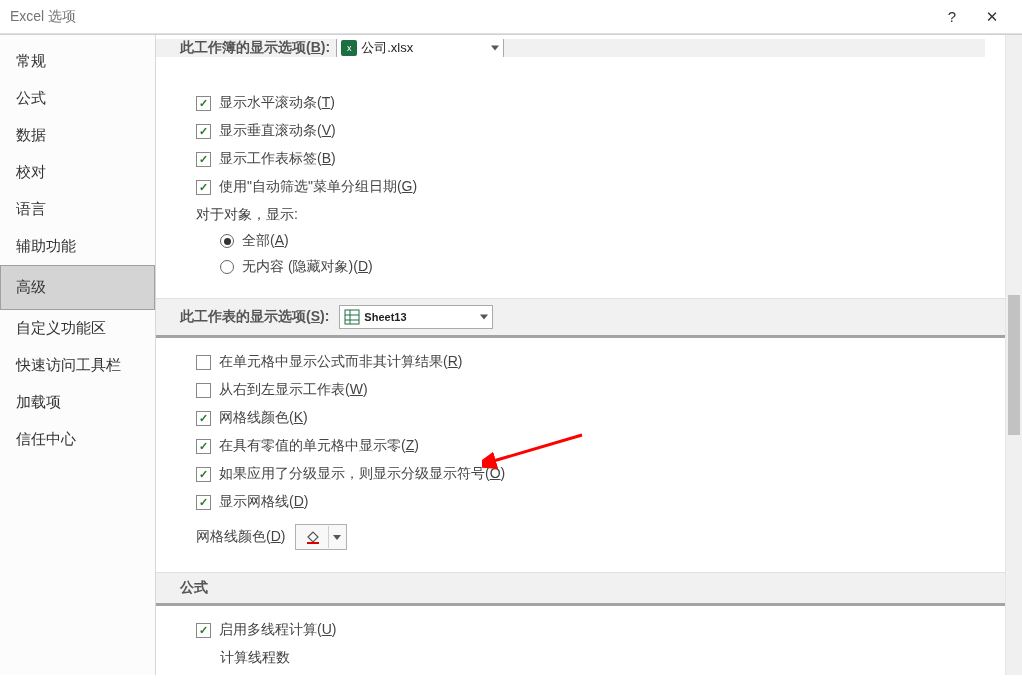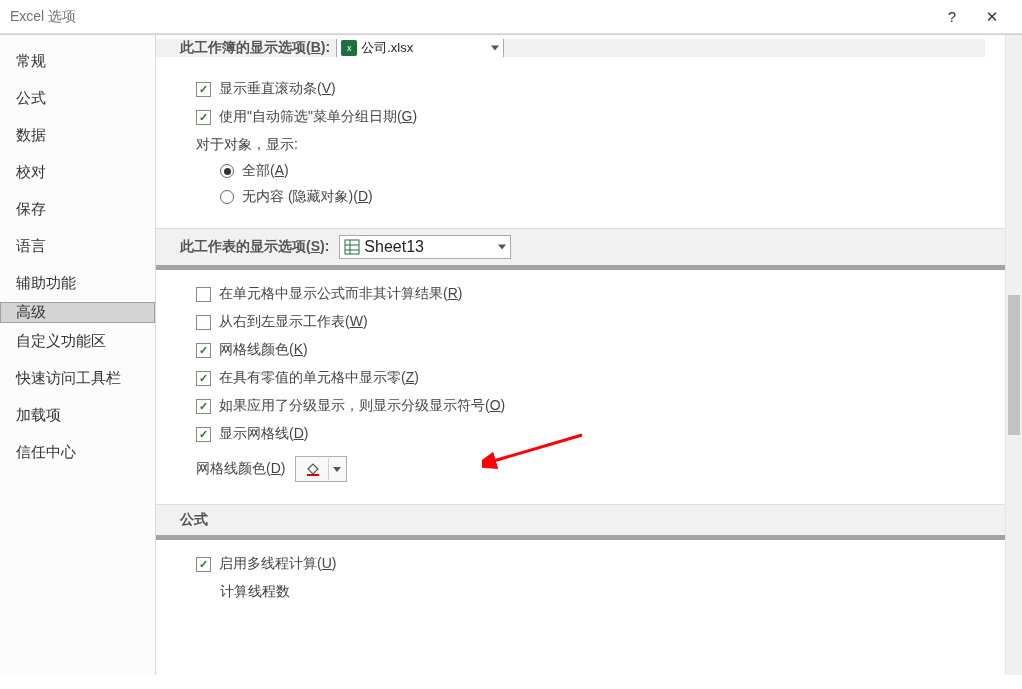--- a/index.html
+++ b/index.html
@@ -39,21 +39,21 @@
   }
   .sidebar-item {
     padding: 9px 16px;
     font-size: 15px;
     color: #333;
     cursor: pointer;
   }
   .sidebar-item.selected {
     background: #d4d4d4;
     border: 1px solid #a0a0a0;
-    padding: 0 15px;
+    padding: 12px 15px;
   }
   .content-wrap {
     flex: 1;
     position: relative;
     overflow: hidden;
   }
   .scrollbar-v {
     position: absolute;
     right: 0; top: 0; bottom: 0;
     width: 17px;
@@ -70,21 +70,21 @@
     height: 100%;
     overflow: hidden;
     width: calc(100% - 17px);
   }
   .section-row-partial {
     display: flex;
     align-items: center;
     gap: 6px;
     height: 22px;
     position: relative;
-    margin-bottom: 8px;
+    margin-bottom: 22px;
   }
   .section-label-cut {
     font-weight: bold;
     font-size: 14px;
     color: #555;
     padding-top: 0;
   }
   .dd-cut {
     border: 1px solid #aaa;
     background: #fff;
@@ -150,45 +150,45 @@
     display: inline-flex;
     align-items: center; justify-content: center;
   }
   .radio.selected::before {
     content: ""; width: 7px; height: 7px;
     background: #333; border-radius: 50%;
   }
   .section-header {
     background: #f1f1f1;
     border-top: 1px solid #e0e0e0;
-    border-bottom: 5px solid #a3a3a3;
+    border-bottom: 3px solid #a3a3a3;
     padding: 6px 10px;
     margin: 12px -20px 0 -24px;
     font-weight: bold;
     font-size: 14px;
     color: #555;
     display: flex;
     align-items: center;
     gap: 10px;
     padding-left: 24px;
   }
   .section-header.simple {
     padding-left: 24px;
   }
   .dd-sheet {
     border: 1px solid #aaa;
     background: #fff;
     height: 24px;
-    width: 172px;
+    width: 154px;
     display: flex;
     align-items: center;
     padding: 0 4px;
-    font-size: 16px;
+    font-size: 11px;
     color: #222;
-    font-weight: normal;
+    font-weight: bold;
     position: relative;
   }
   .sheet-ico {
     width: 16px; height: 16px;
     display: inline-flex; align-items: center; justify-content: center;
     margin-right: 4px;
   }
   .color-btn {
     border: 1px solid #b0b0b0;
     width: 52px; height: 26px;
@@ -238,21 +238,20 @@
   <div class="btn">?</div>
   <div class="btn">✕</div>
 </div>
 
 <div class="main">
   <div class="sidebar">
     <div class="sidebar-item"><span>常规</span></div>
     <div class="sidebar-item"><span>公式</span></div>
     <div class="sidebar-item"><span>数据</span></div>
     <div class="sidebar-item"><span>校对</span></div>
-    <div class="sidebar-item"><span>保存</span></div>
     <div class="sidebar-item"><span>语言</span></div>
     <div class="sidebar-item"><span>辅助功能</span></div>
     <div class="sidebar-item selected"><span>高级</span></div>
     <div class="sidebar-item"><span>自定义功能区</span></div>
     <div class="sidebar-item"><span>快速访问工具栏</span></div>
     <div class="sidebar-item"><span>加载项</span></div>
     <div class="sidebar-item"><span>信任中心</span></div>
   </div>
 
   <div class="content-wrap">
@@ -265,21 +264,29 @@
         <div class="dd-cut">
           <span class="excel-ico">x</span>
           <span>公司.xlsx</span>
           <span class="dd-caret"></span>
         </div>
       </div>
 
       <div class="opt-block">
         <div class="chk-row">
           <span class="chk checked"></span>
+          <span><span>显示水平滚动条(</span><span class="u-key">T</span><span>)</span></span>
+        </div>
+        <div class="chk-row">
+          <span class="chk checked"></span>
           <span><span>显示垂直滚动条(</span><span class="u-key">V</span><span>)</span></span>
+        </div>
+        <div class="chk-row">
+          <span class="chk checked"></span>
+          <span><span>显示工作表标签(</span><span class="u-key">B</span><span>)</span></span>
         </div>
         <div class="chk-row">
           <span class="chk checked"></span>
           <span><span>使用"自动筛选"菜单分组日期(</span><span class="u-key">G</span><span>)</span></span>
         </div>
         <div class="sub-label">对于对象，显示:</div>
         <div class="radio-row">
           <span class="radio selected"></span>
           <span><span>全部(</span><span class="u-key">A</span><span>)</span></span>
         </div>

